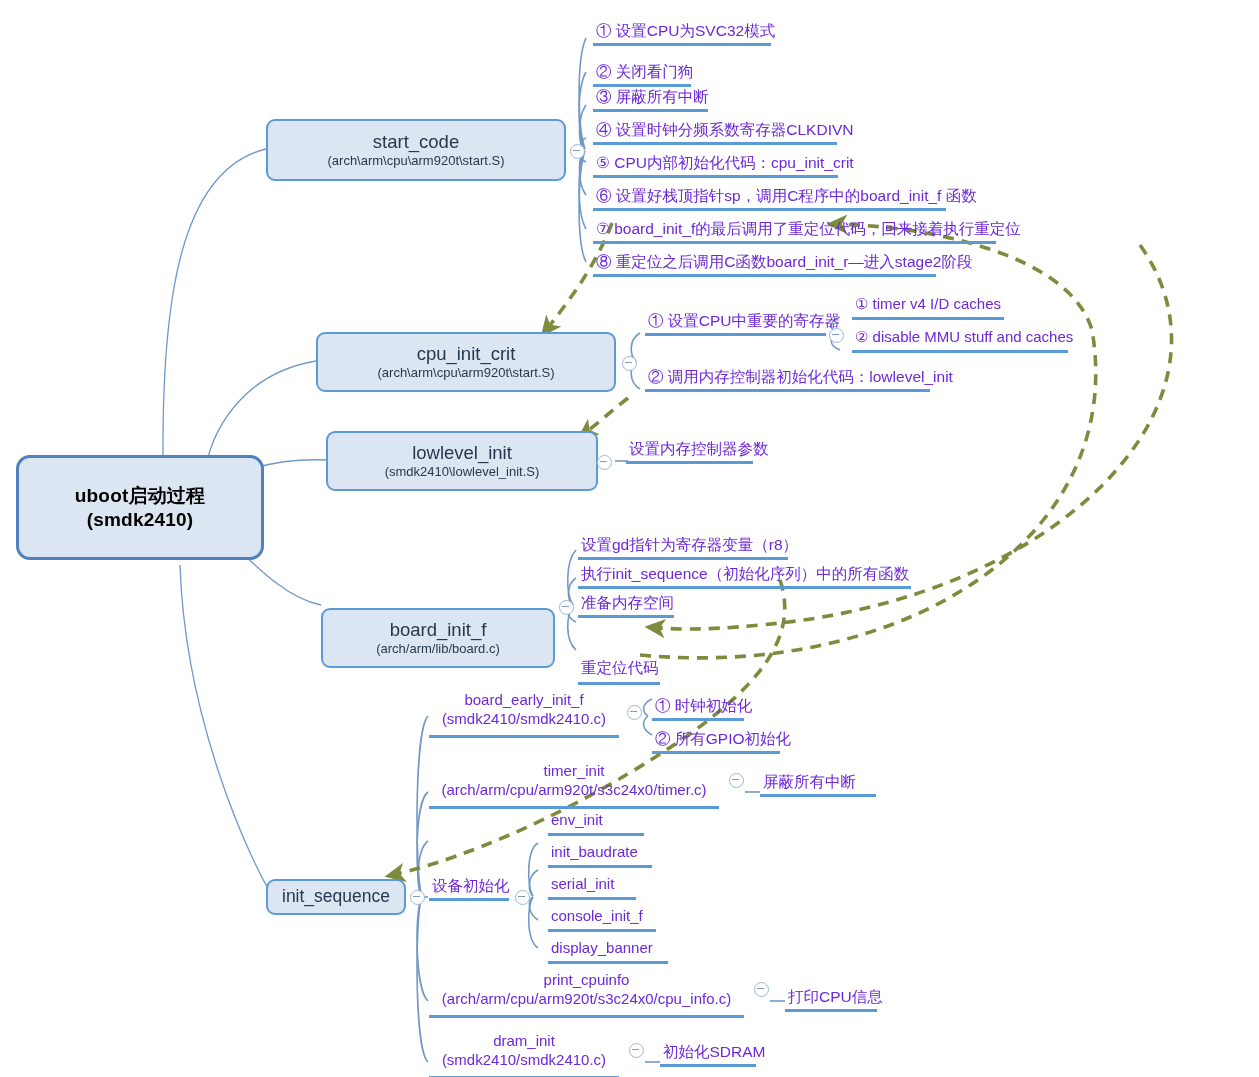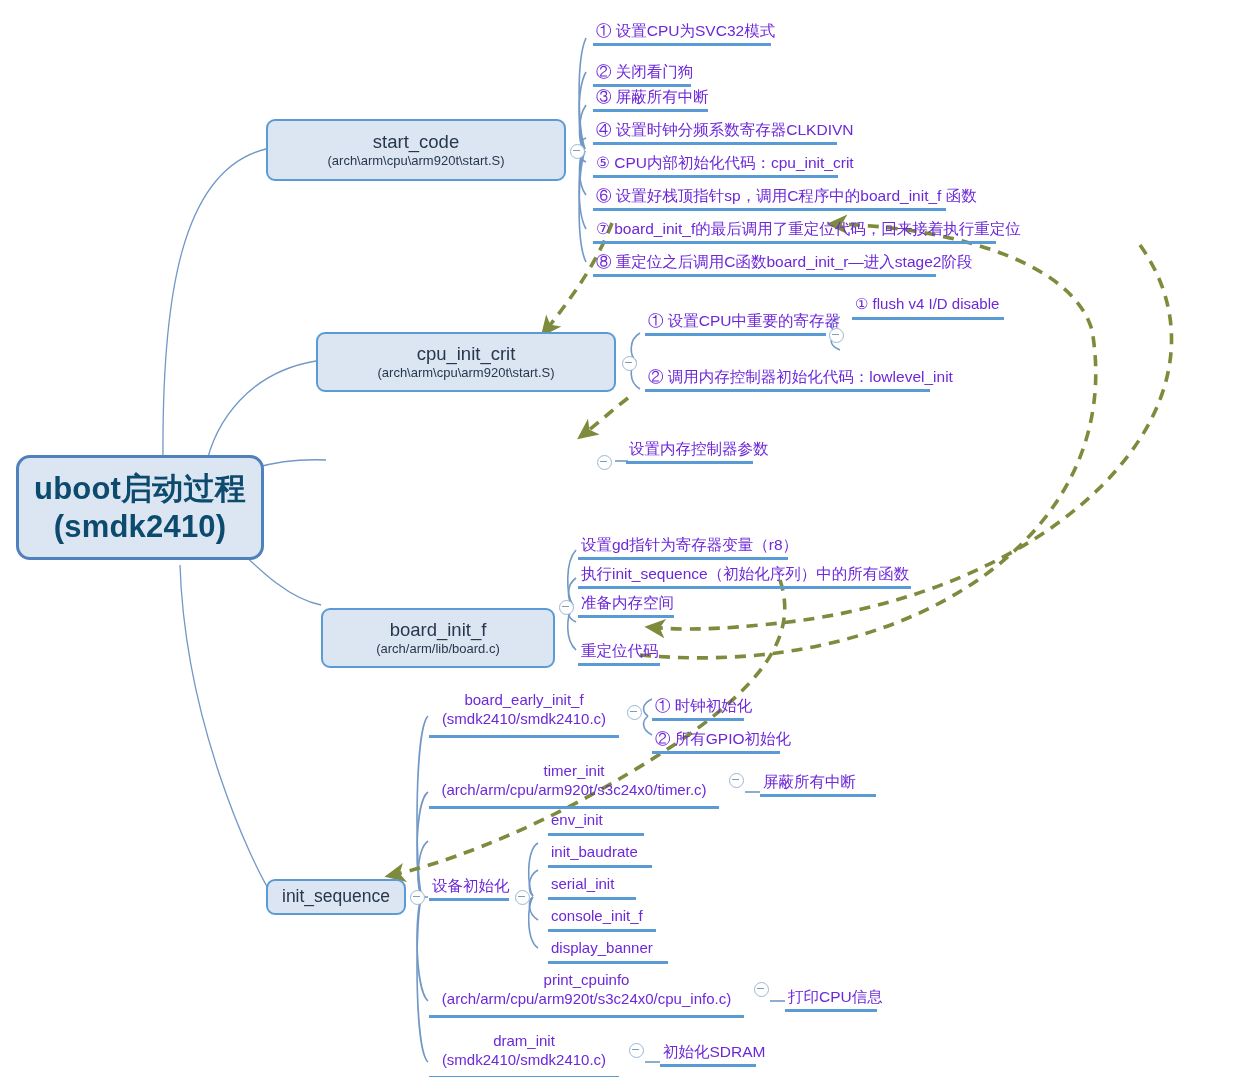--- a/index.html
+++ b/index.html
@@ -21,22 +21,22 @@
     text-align:center;
     color:#27374d;
     line-height:1.22;
     white-space:nowrap;
   }
   .node.root {
     background:#dce6f2;
     border:3px solid #4f81bd;
     border-radius:14px;
     font-weight:bold;
-    color:#0c4a6e;
-    font-size:31px;
+    color:#000000;
+    font-size:19px;
     letter-spacing:.2px;
   }
   .node.branch { font-size:18.5px; }
   .node.branch .ln2 { font-size:13px; }
   .node.small { font-size:17.5px; }
 
   
   .topic {
     position:absolute;
     box-sizing:border-box;
@@ -175,35 +175,40 @@
 
   <div class="node branch" style="left:316px; top:332px; width:300px; height:60px;">
     <span class="ln1">cpu_init_crit</span>
     <span class="ln2">(arch\arm\cpu\arm920t\start.S)</span>
   </div>
   <div class="handle" style="left:622px; top:356px;"></div>
 
   <div class="topic cn" style="left:645px; top:310px; width:181px; height:26px;">① 设置CPU中重要的寄存器</div>
   <div class="topic cn" style="left:645px; top:366px; width:285px; height:26px;">② 调用内存控制器初始化代码：lowlevel_init</div>
   <div class="handle" style="left:829px; top:328px;"></div>
-  <div class="topic" style="left:852px; top:294px; width:152px; height:26px;">①  flush v4 I/D disable</div>
-
+  <div class="topic" style="left:852px; top:294px; width:152px; height:26px;">①  timer v4 I/D caches</div>
+  <div class="topic" style="left:852px; top:327px; width:216px; height:26px;">② disable MMU stuff and caches</div>
+
+  <div class="node branch" style="left:326px; top:431px; width:272px; height:60px;">
+    <span class="ln1">lowlevel_init</span>
+    <span class="ln2">(smdk2410\lowlevel_init.S)</span>
+  </div>
   <div class="handle" style="left:597px; top:455px;"></div>
   <div class="topic cn" style="left:626px; top:438px; width:127px; height:26px;">设置内存控制器参数</div>
 
   <div class="node branch" style="left:321px; top:608px; width:234px; height:60px;">
     <span class="ln1">board_init_f</span>
     <span class="ln2">(arch/arm/lib/board.c)</span>
   </div>
   <div class="handle" style="left:559px; top:600px;"></div>
 
   <div class="topic cn" style="left:578px; top:534px; width:210px; height:26px;">设置gd指针为寄存器变量（r8）</div>
   <div class="topic cn" style="left:578px; top:563px; width:333px; height:26px;">执行init_sequence（初始化序列）中的所有函数</div>
   <div class="topic cn" style="left:578px; top:592px; width:96px; height:26px;">准备内存空间</div>
-  <div class="topic cn" style="left:578px; top:640px; width:82px; height:26px;">重定位代码</div>
+  <div class="topic cn" style="left:578px; top:659px; width:82px; height:26px;font-family:Liberation Mono, monospace;">重定位代码</div>
 
   <div class="node small" style="left:266px; top:879px; width:140px; height:36px;">
     <span class="ln1">init_sequence</span>
   </div>
   <div class="handle" style="left:410px; top:890px;"></div>
 
   <div class="topic two" style="left:429px; top:691px; width:190px; height:47px;">
     <span class="t1">board_early_init_f</span>
     <span class="t2">(smdk2410/smdk2410.c)</span>
   </div>

